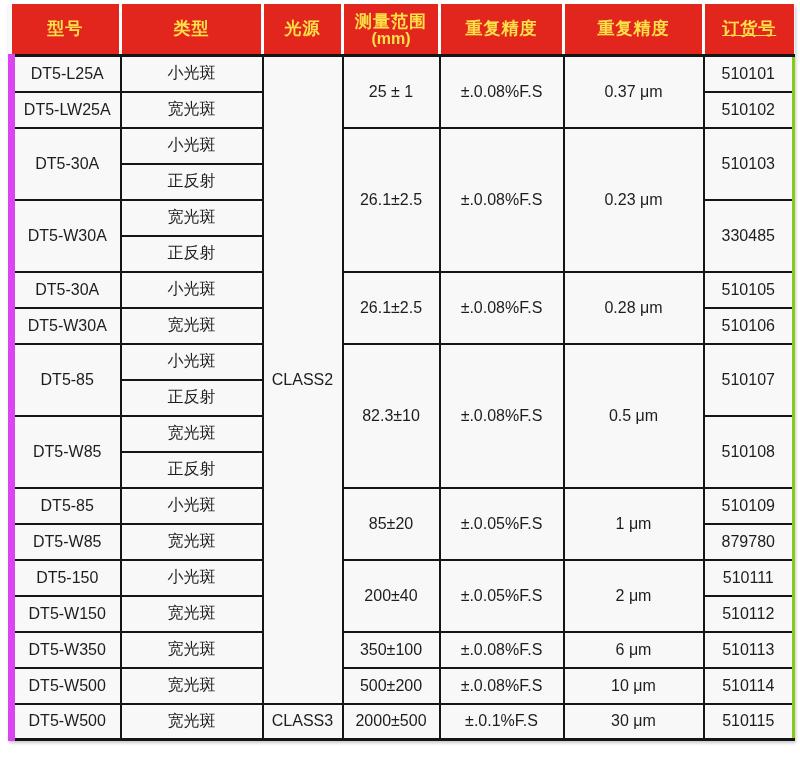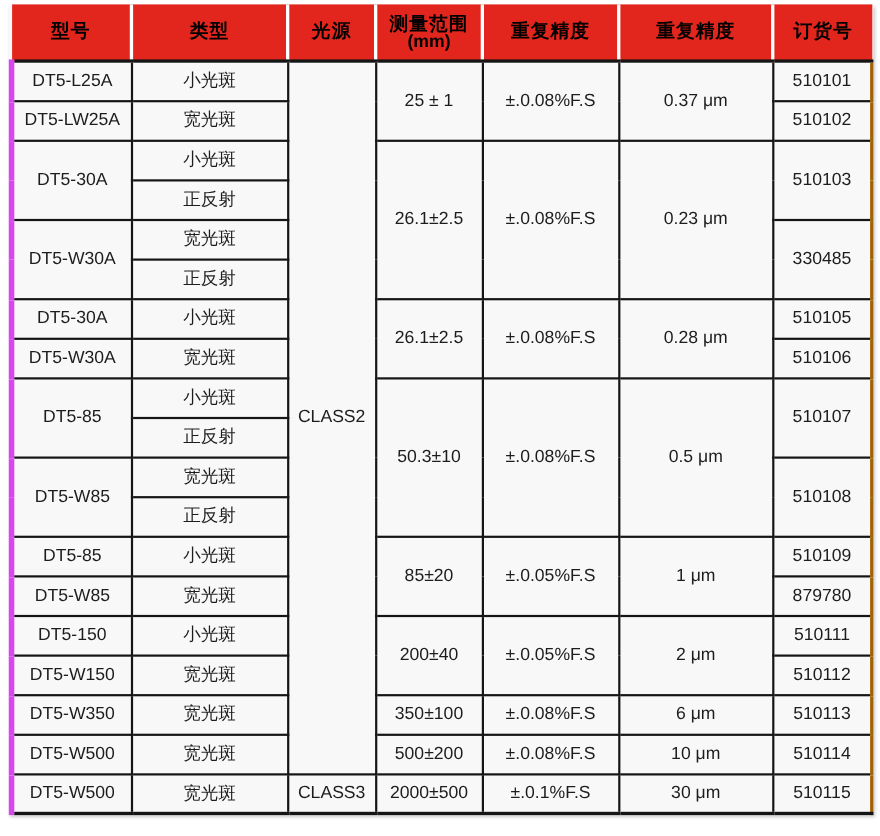--- a/index.html
+++ b/index.html
@@ -12,50 +12,50 @@
   table.spec{
     border-collapse:collapse;
     width:782px;
     table-layout:fixed;
     box-shadow:1px 2px 3px rgba(0,0,0,0.22);
     background:#f8f8f8;
   }
   
   thead th{
     background:#e2261d;
-    color:#000000;
+    color:#fde047;
     font-size:17px;
     font-weight:700;
     height:50px;
     padding:0;
     border-right:3px solid #ffffff;
     border-bottom:3px solid #151515;
     text-align:center;
     vertical-align:middle;
     letter-spacing:1px;
     margin-left:44px;
   }
-  thead th:last-child{border-right:0;}
+  thead th:last-child{border-right:0;text-decoration:underline;}
   th .h-main{display:block;line-height:18px;}
   th .h-sub{display:block;font-size:16px;font-weight:700;line-height:13px;margin-top:1px;letter-spacing:0;}
   
   tbody td{
     border:2px solid #151515;
     background:#f8f8f8;
     color:#1d1d1d;
     font-size:16px;
     text-align:center;
     vertical-align:middle;
     padding:0 2px;
     overflow:hidden;
     white-space:nowrap;
   }
   tbody tr{height:36px;}
-  td.edge-l{border-left:5px solid #d946ef;}
-  td.edge-r{border-right:3px solid #a16207;}
+  td.edge-l{border-left:7px solid #d946ef;}
+  td.edge-r{border-right:3px solid #84cc16;}
   tr.last td{border-bottom:3px solid #151515;}
 </style>
 </head>
 <body>
 
 <div class="wrap">
 <table class="spec">
   <colgroup>
     <col style="width:109px">
         <col style="width:142px">
@@ -134,21 +134,21 @@
       <td class="edge-r">510105</td>
     </tr>
     <tr>
       <td class="edge-l">DT5-W30A</td>
       <td>宽光斑</td>
       <td class="edge-r">510106</td>
     </tr>
     <tr>
       <td class="edge-l" rowspan="2">DT5-85</td>
       <td>小光斑</td>
-      <td rowspan="4">50.3±10</td>
+      <td rowspan="4">82.3±10</td>
       <td rowspan="4">±.0.08%F.S</td>
       <td rowspan="4">0.5 μm</td>
       <td class="edge-r" rowspan="2">510107</td>
     </tr>
     <tr>
       <td>正反射</td>
     </tr>
     <tr>
       <td class="edge-l" rowspan="2">DT5-W85</td>
       <td>宽光斑</td>

